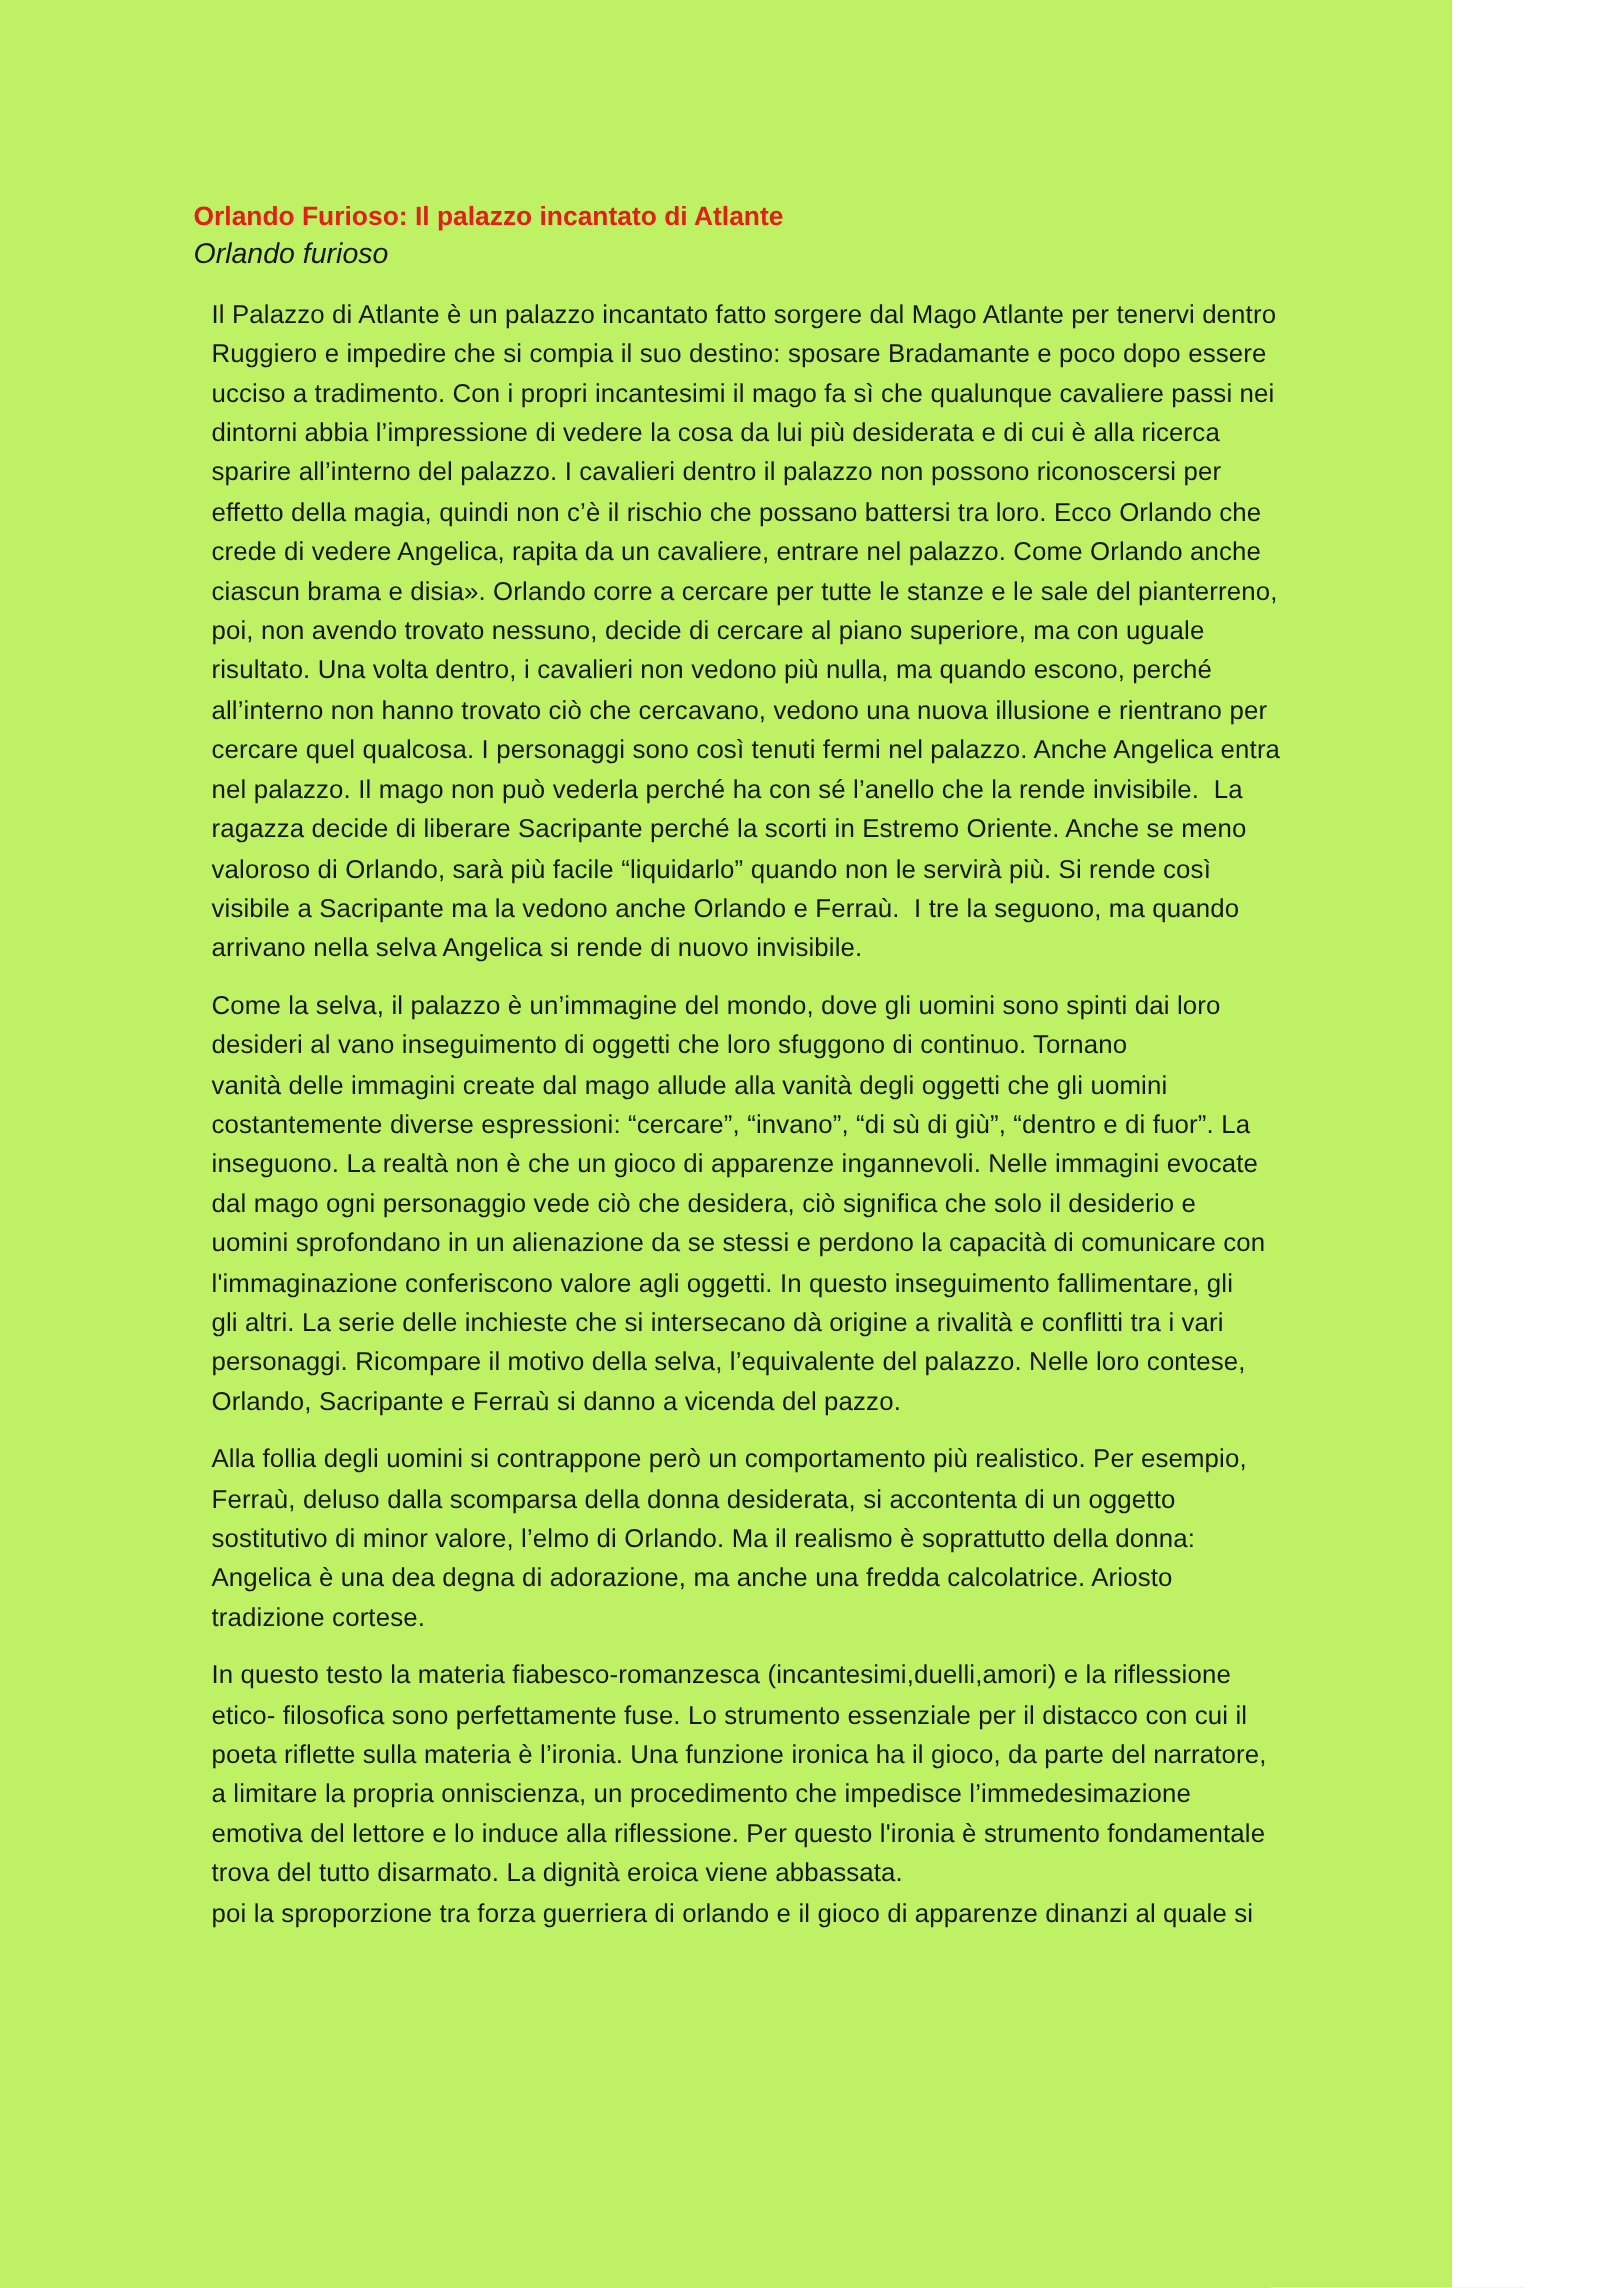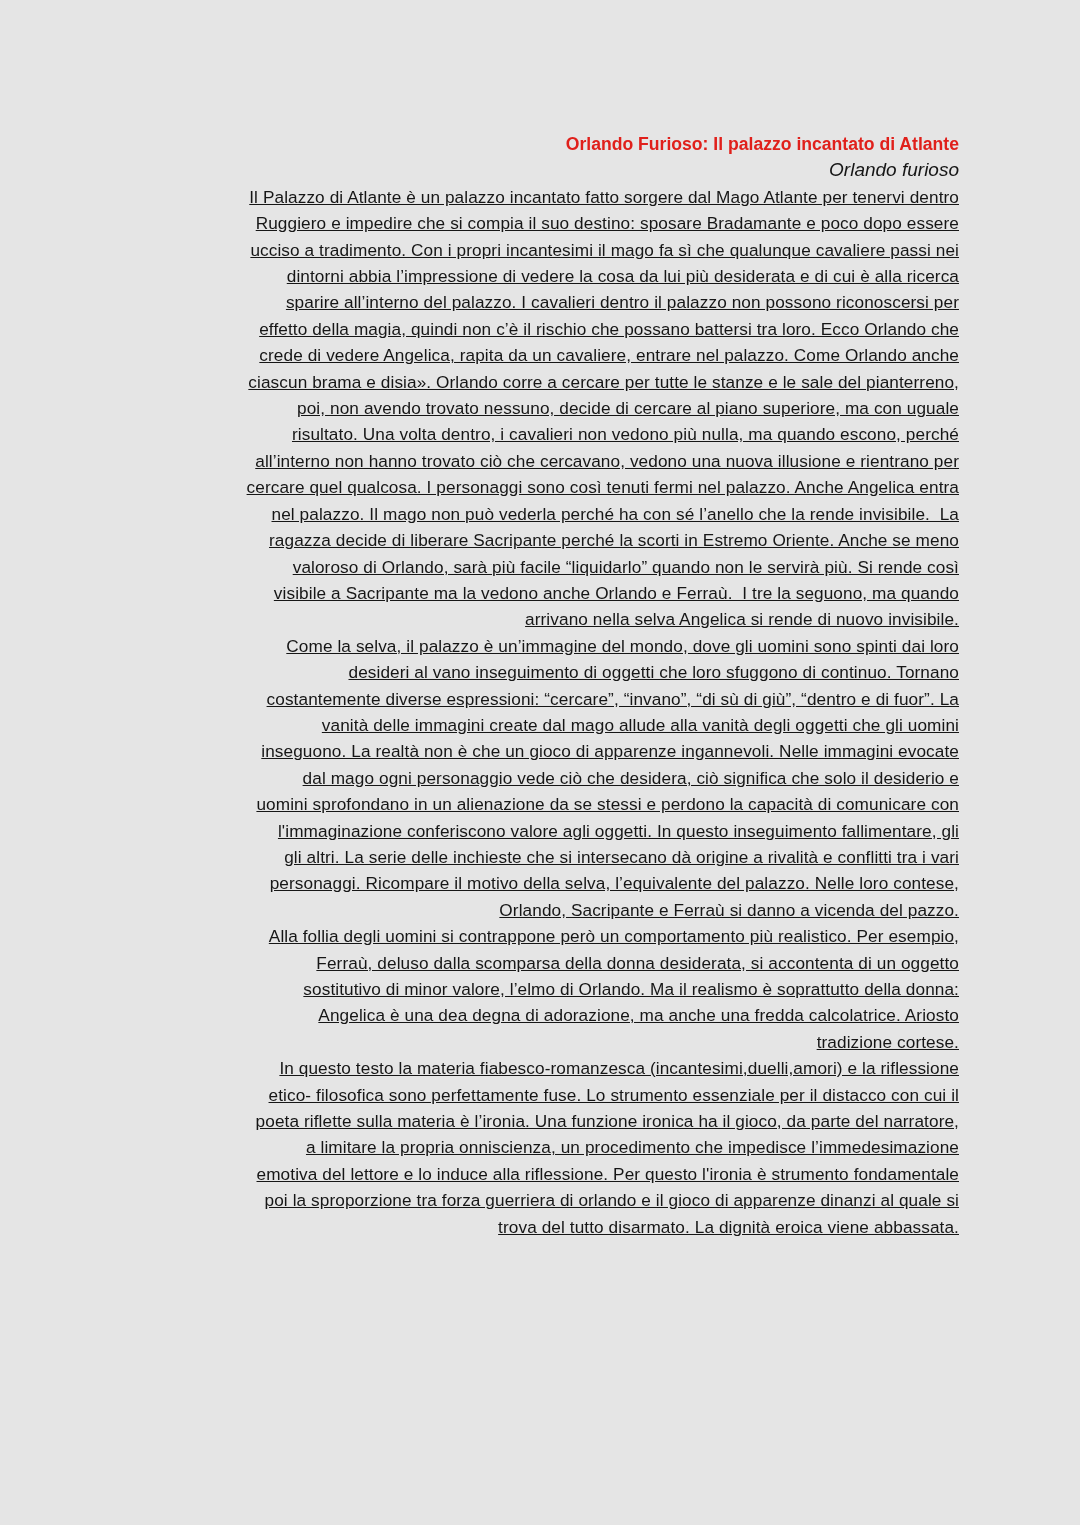--- a/index.html
+++ b/index.html
@@ -4,25 +4,24 @@
 <style>
   * { margin: 0; padding: 0; box-sizing: border-box; }
   html, body {
     width: 1080px;
     height: 1525px;
     background: #ffffff;
     font-family: "Liberation Sans", "DejaVu Sans", sans-serif;
   }
   .page {
     position: relative;
-    width: 1080px;
+    width: 968px;
     height: 1525px;
-    background: #e5e5e5;
+    background: #bef264;
     overflow: hidden;
-    text-align: right;
   }
   .content {
     position: absolute;
     left: 129px;
     top: 131px;
     width: 830px;
     color: #161616;
     font-size: 17.2px;
     line-height: 26.4px;
   }
@@ -32,21 +31,21 @@
     font-size: 17.6px;
     line-height: 26.4px;
     white-space: pre;
   }
   .doc-subtitle {
     font-style: italic;
     font-size: 19px;
     line-height: 26.4px;
     white-space: pre;
   }
-  .paragraph { margin: 0; text-decoration: underline; }
+  .paragraph { margin: 12px; }
   .text-line {
     white-space: pre;      
     line-height: 26.4px;
     font-size: 17.2px;
     color: #161616;
     letter-spacing: 0.1px;
   }
 </style>
 </head>
 <body>
@@ -70,22 +69,22 @@
         <div class="text-line">cercare quel qualcosa. I personaggi sono così tenuti fermi nel palazzo. Anche Angelica entra</div>
         <div class="text-line">nel palazzo. Il mago non può vederla perché ha con sé l’anello che la rende invisibile.  La</div>
         <div class="text-line">ragazza decide di liberare Sacripante perché la scorti in Estremo Oriente. Anche se meno</div>
         <div class="text-line">valoroso di Orlando, sarà più facile “liquidarlo” quando non le servirà più. Si rende così</div>
         <div class="text-line">visibile a Sacripante ma la vedono anche Orlando e Ferraù.  I tre la seguono, ma quando</div>
         <div class="text-line">arrivano nella selva Angelica si rende di nuovo invisibile.</div>
       </div>
     <div class="paragraph">
         <div class="text-line">Come la selva, il palazzo è un’immagine del mondo, dove gli uomini sono spinti dai loro</div>
         <div class="text-line">desideri al vano inseguimento di oggetti che loro sfuggono di continuo. Tornano</div>
+        <div class="text-line">vanità delle immagini create dal mago allude alla vanità degli oggetti che gli uomini</div>
         <div class="text-line">costantemente diverse espressioni: “cercare”, “invano”, “di sù di giù”, “dentro e di fuor”. La</div>
-        <div class="text-line">vanità delle immagini create dal mago allude alla vanità degli oggetti che gli uomini</div>
         <div class="text-line">inseguono. La realtà non è che un gioco di apparenze ingannevoli. Nelle immagini evocate</div>
         <div class="text-line">dal mago ogni personaggio vede ciò che desidera, ciò significa che solo il desiderio e</div>
         <div class="text-line">uomini sprofondano in un alienazione da se stessi e perdono la capacità di comunicare con</div>
         <div class="text-line">l'immaginazione conferiscono valore agli oggetti. In questo inseguimento fallimentare, gli</div>
         <div class="text-line">gli altri. La serie delle inchieste che si intersecano dà origine a rivalità e conflitti tra i vari</div>
         <div class="text-line">personaggi. Ricompare il motivo della selva, l’equivalente del palazzo. Nelle loro contese,</div>
         <div class="text-line">Orlando, Sacripante e Ferraù si danno a vicenda del pazzo.</div>
       </div>
     <div class="paragraph">
         <div class="text-line">Alla follia degli uomini si contrappone però un comportamento più realistico. Per esempio,</div>
@@ -93,17 +92,17 @@
         <div class="text-line">sostitutivo di minor valore, l’elmo di Orlando. Ma il realismo è soprattutto della donna:</div>
         <div class="text-line">Angelica è una dea degna di adorazione, ma anche una fredda calcolatrice. Ariosto</div>
         <div class="text-line">tradizione cortese.</div>
       </div>
     <div class="paragraph">
         <div class="text-line">In questo testo la materia fiabesco-romanzesca (incantesimi,duelli,amori) e la riflessione</div>
         <div class="text-line">etico- filosofica sono perfettamente fuse. Lo strumento essenziale per il distacco con cui il</div>
         <div class="text-line">poeta riflette sulla materia è l’ironia. Una funzione ironica ha il gioco, da parte del narratore,</div>
         <div class="text-line">a limitare la propria onniscienza, un procedimento che impedisce l’immedesimazione</div>
         <div class="text-line">emotiva del lettore e lo induce alla riflessione. Per questo l'ironia è strumento fondamentale</div>
+        <div class="text-line">trova del tutto disarmato. La dignità eroica viene abbassata.</div>
         <div class="text-line">poi la sproporzione tra forza guerriera di orlando e il gioco di apparenze dinanzi al quale si</div>
-        <div class="text-line">trova del tutto disarmato. La dignità eroica viene abbassata.</div>
       </div>
   </div>
 </div>
 
 </body></html>

